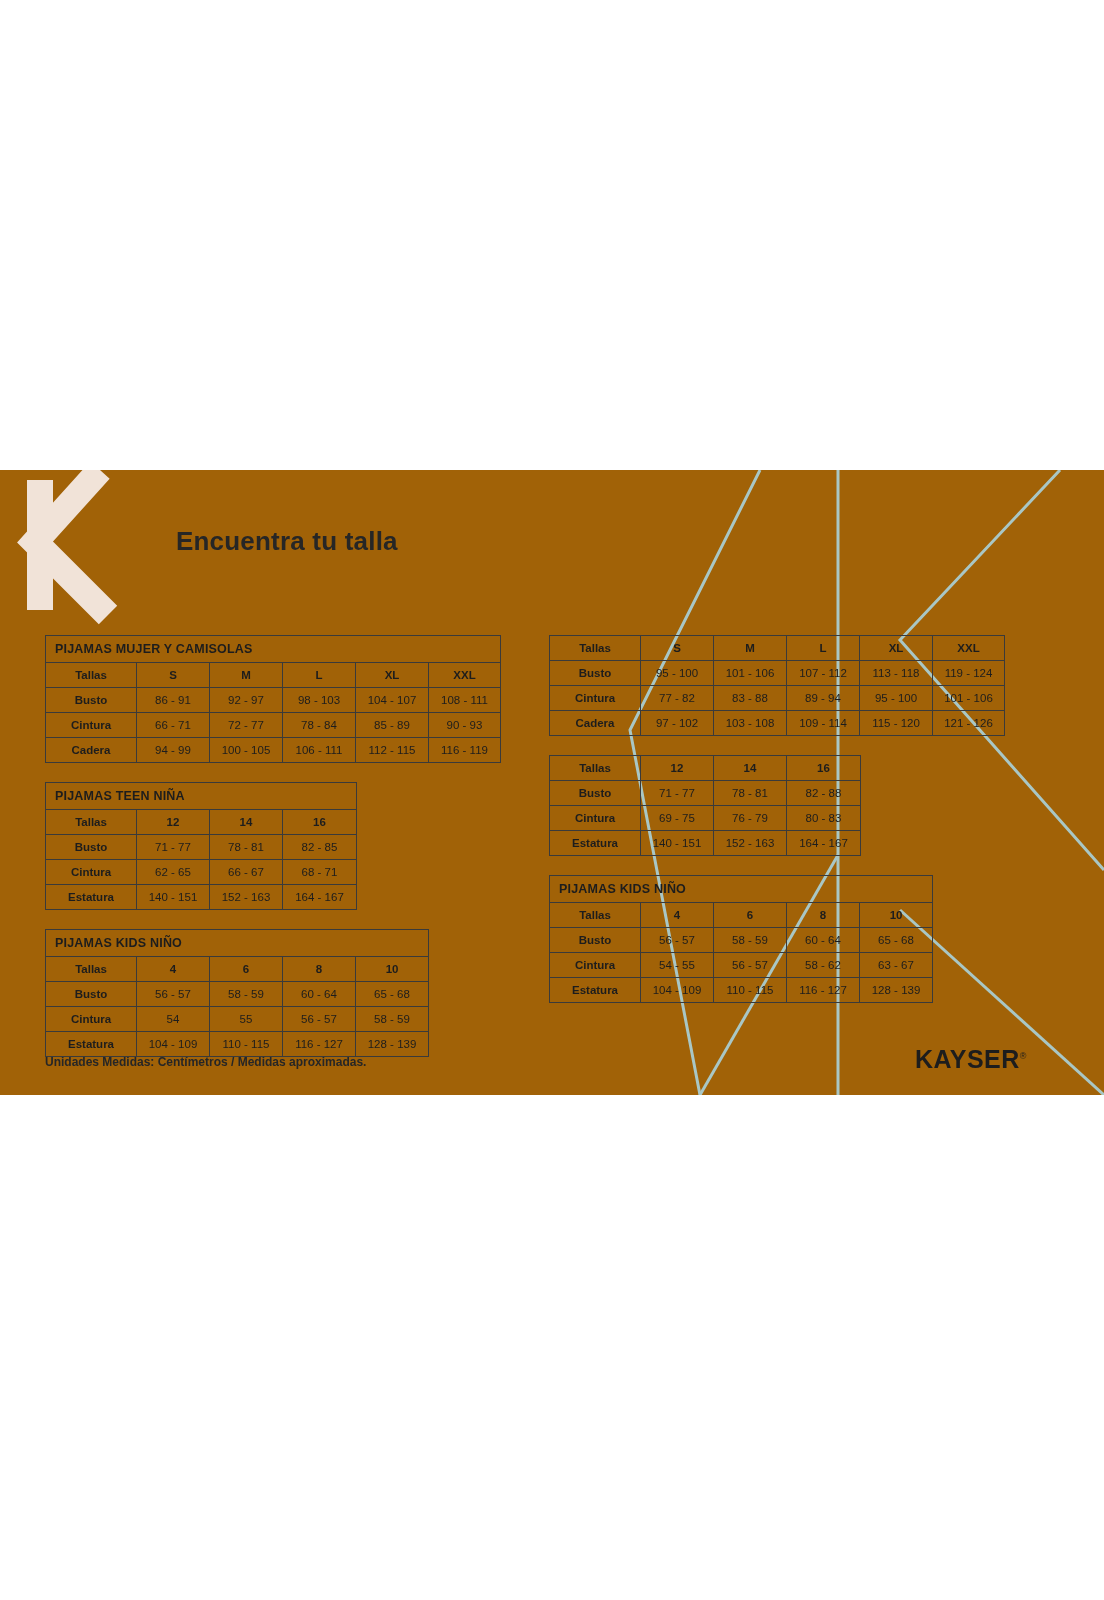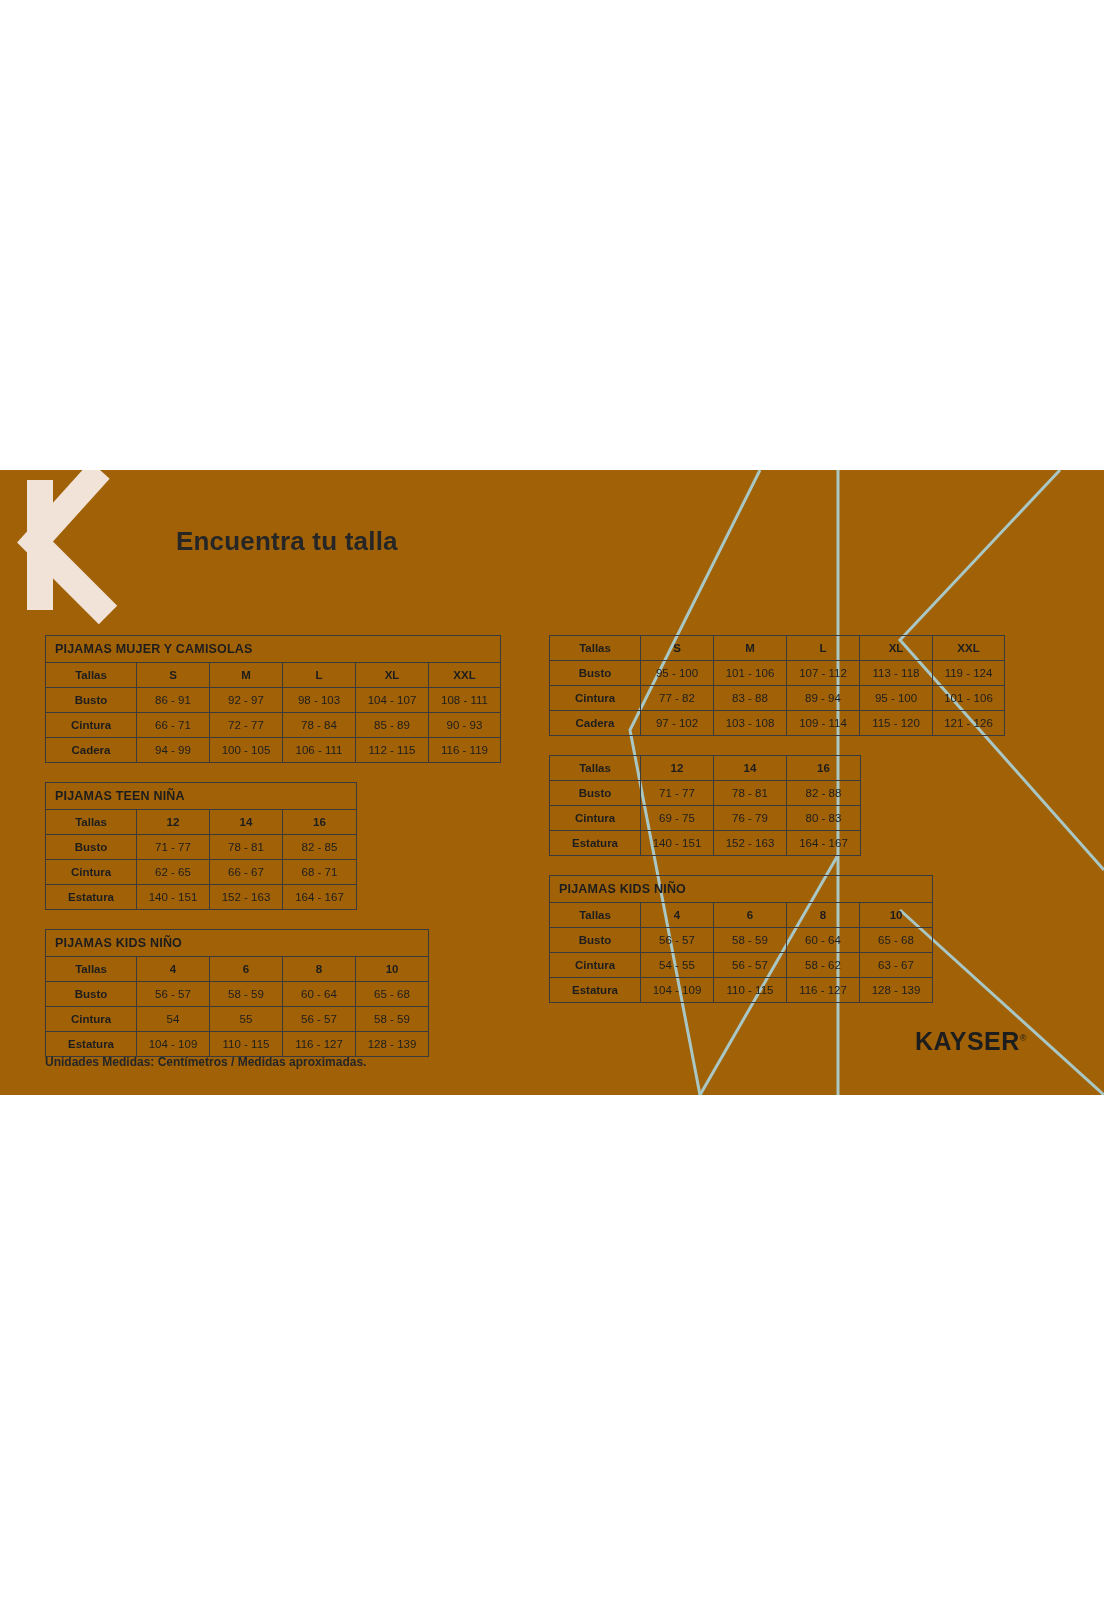--- a/index.html
+++ b/index.html
@@ -95,21 +95,21 @@
     position: absolute;
     left: 45px;
     top: 585px;
     font-size: 12px;
     font-weight: bold;
     color: #262626;
   }
   .brand {
     position: absolute;
     right: 77px;
-    top: 557px;
+    top: 575px;
     font-size: 25px;
     font-weight: bold;
     letter-spacing: 0.5px;
     color: #1d1d1d;
   }
   .brand sup {
     font-size: 9px;
     vertical-align: super;
     font-weight: normal;
   }

